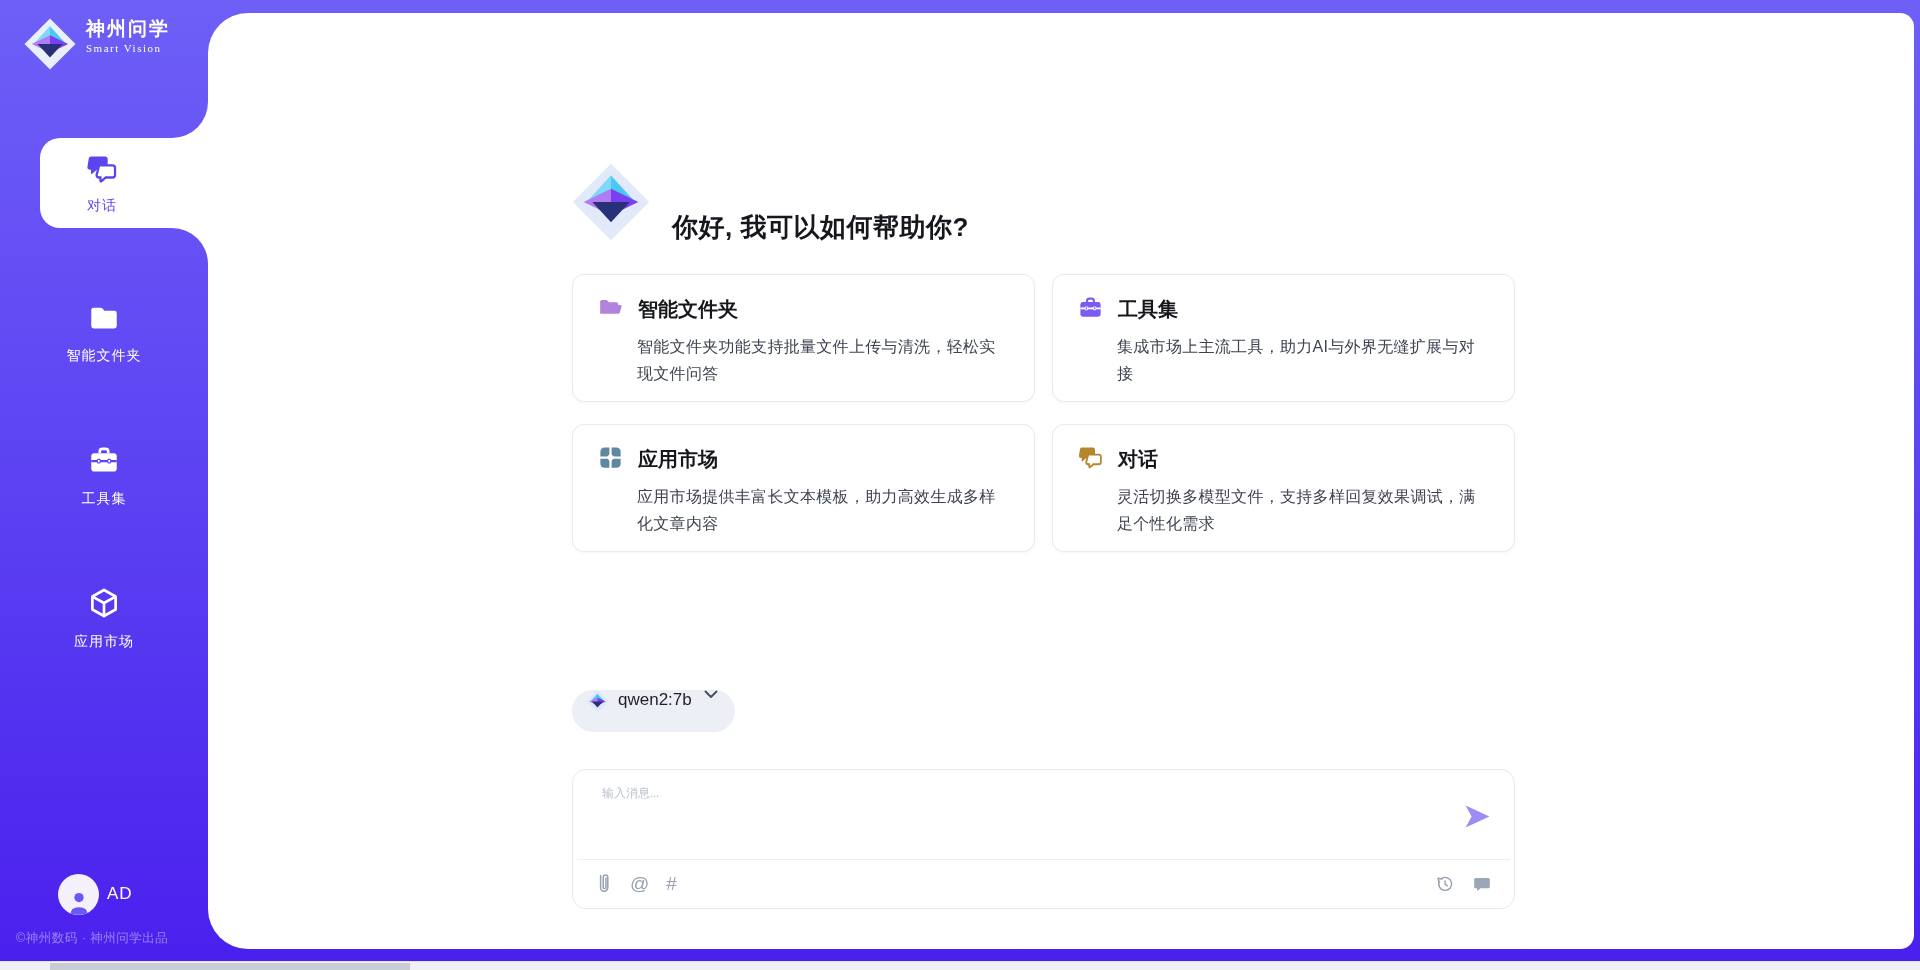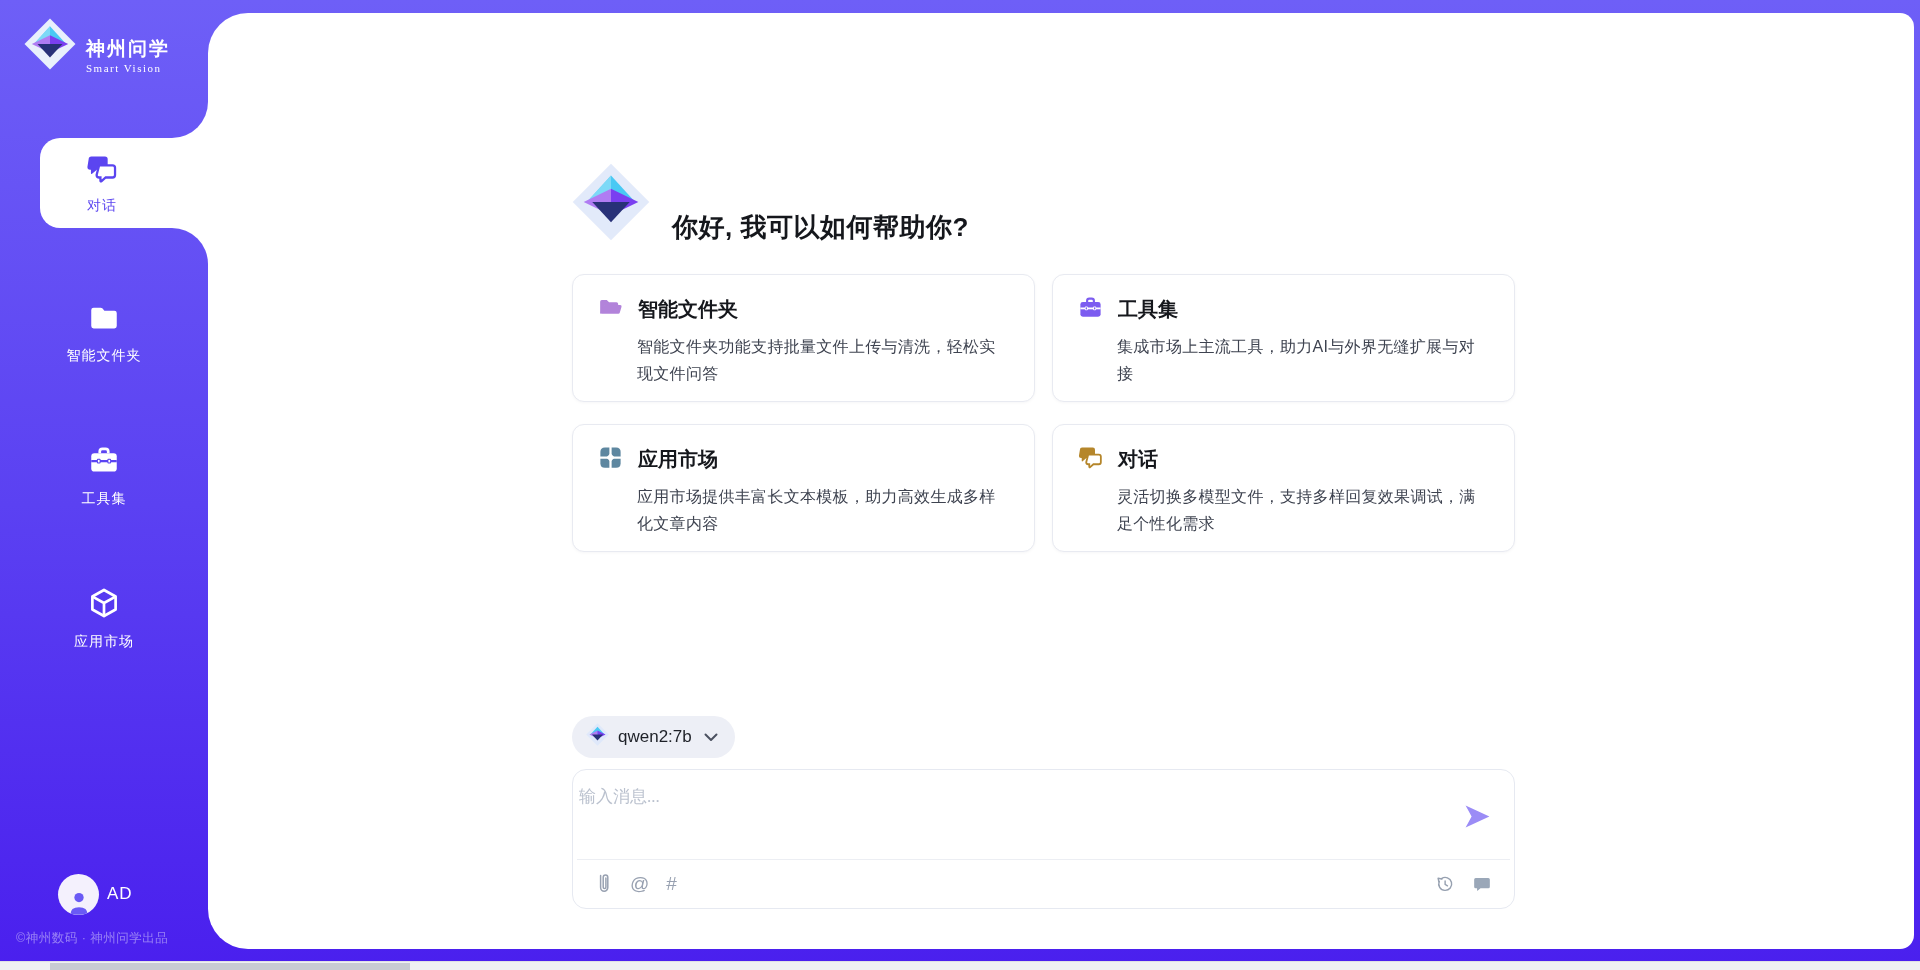--- a/index.html
+++ b/index.html
@@ -16,21 +16,21 @@
   #app { position:absolute; inset:0; }
 
   
   .panel {
     position:absolute; left:208px; top:13px; right:6px; bottom:21px;
     background:#fff; border-radius:40px 14px 14px 40px; z-index:1;
   }
   .content { position:absolute; left:364px; top:0; width:943px; height:100%; }
 
   
-  .brand { position:absolute; left:24px; top:18px; display:flex; align-items:flex-end; gap:10px; z-index:2; }
+  .brand { position:absolute; left:24px; top:18px; display:flex; align-items:flex-start; gap:10px; z-index:2; }
   .brand-name { color:#fff; font-size:19px; font-weight:700; letter-spacing:2px; line-height:1.15; }
   .brand-sub  { color:#fff; font-size:11px; letter-spacing:1.5px; margin-top:2px;font-family:Liberation Serif, serif; }
 
   .nav-pill {
     position:absolute; left:40px; top:138px; width:172px; height:90px;
     background:#fff; border-radius:20px 0 0 20px; z-index:2;
     display:flex; flex-direction:column; align-items:center; justify-content:center;
     gap:7px; padding-right:48px; cursor:pointer;
   }
   .notch-sq { position:absolute; width:36px; height:36px; background:#fff; z-index:2; }
@@ -61,32 +61,32 @@
   .cards { position:absolute; left:0; top:261px; width:943px;
     display:grid; grid-template-columns:463px 463px; grid-column-gap:17px; grid-row-gap:22px; }
   .card { background:#fff; border:1px solid #e8eaf1; border-radius:12px;
     padding:19px 24px 20px 24px; height:128px; cursor:pointer;
     box-shadow:0 1px 3px rgba(25,30,60,.04); }
   .card-head { display:flex; align-items:center; gap:14px; }
   .card-head h3 { font-size:20px; font-weight:700; color:#15171c; }
   .card-desc { margin:8px 0 0 40px; font-size:16px; line-height:27px; color:#3e4350; letter-spacing:.3px; }
 
   
-  .model-pill { position:absolute; left:0; top:703px; height:42px; border-radius:21px;
-    background:#edeff6; display:inline-flex; align-items:center; gap:9px;
+  .model-pill { position:absolute; left:0; top:677px; height:42px; border-radius:21px;
+    background:#edeff6; display:inline-flex; align-items:flex-start; gap:9px;
     padding:0 17px 0 14px; cursor:pointer; }
   .model-pill span { font-size:17px; color:#1e2128; }
 
   
   .composer { position:absolute; left:0; top:756px; width:943px; height:140px;
     background:#fff; border:1px solid #e6e9f1; border-radius:14px; }
   .composer textarea {
-    position:absolute; left:6px; top:15px; width:830px; height:62px;
+    position:absolute; left:29px; top:15px; width:830px; height:62px;
     border:none; outline:none; resize:none; font-family:Liberation Serif, serif;
-    font-size:17px; color:#333; background:transparent;
+    font-size:12px; color:#333; background:transparent;
   }
   .composer textarea::placeholder { color:#bac1ce; }
   .send-btn { position:absolute; right:22px; top:33px; width:30px; height:27px; cursor:pointer; }
   .composer-divider { position:absolute; left:4px; right:4px; top:89px; border-top:1px solid #eceef3; }
   .composer-toolbar { position:absolute; left:22px; right:22px; top:89px; bottom:0;
     display:flex; align-items:center; justify-content:space-between; }
   .tool-group { display:flex; align-items:center; gap:17px; color:#98a1b1; }
   .tool-glyph { font-size:19px; color:#98a1b1; cursor:pointer; line-height:1; }
   .tool-icon { cursor:pointer; display:flex; }
 

